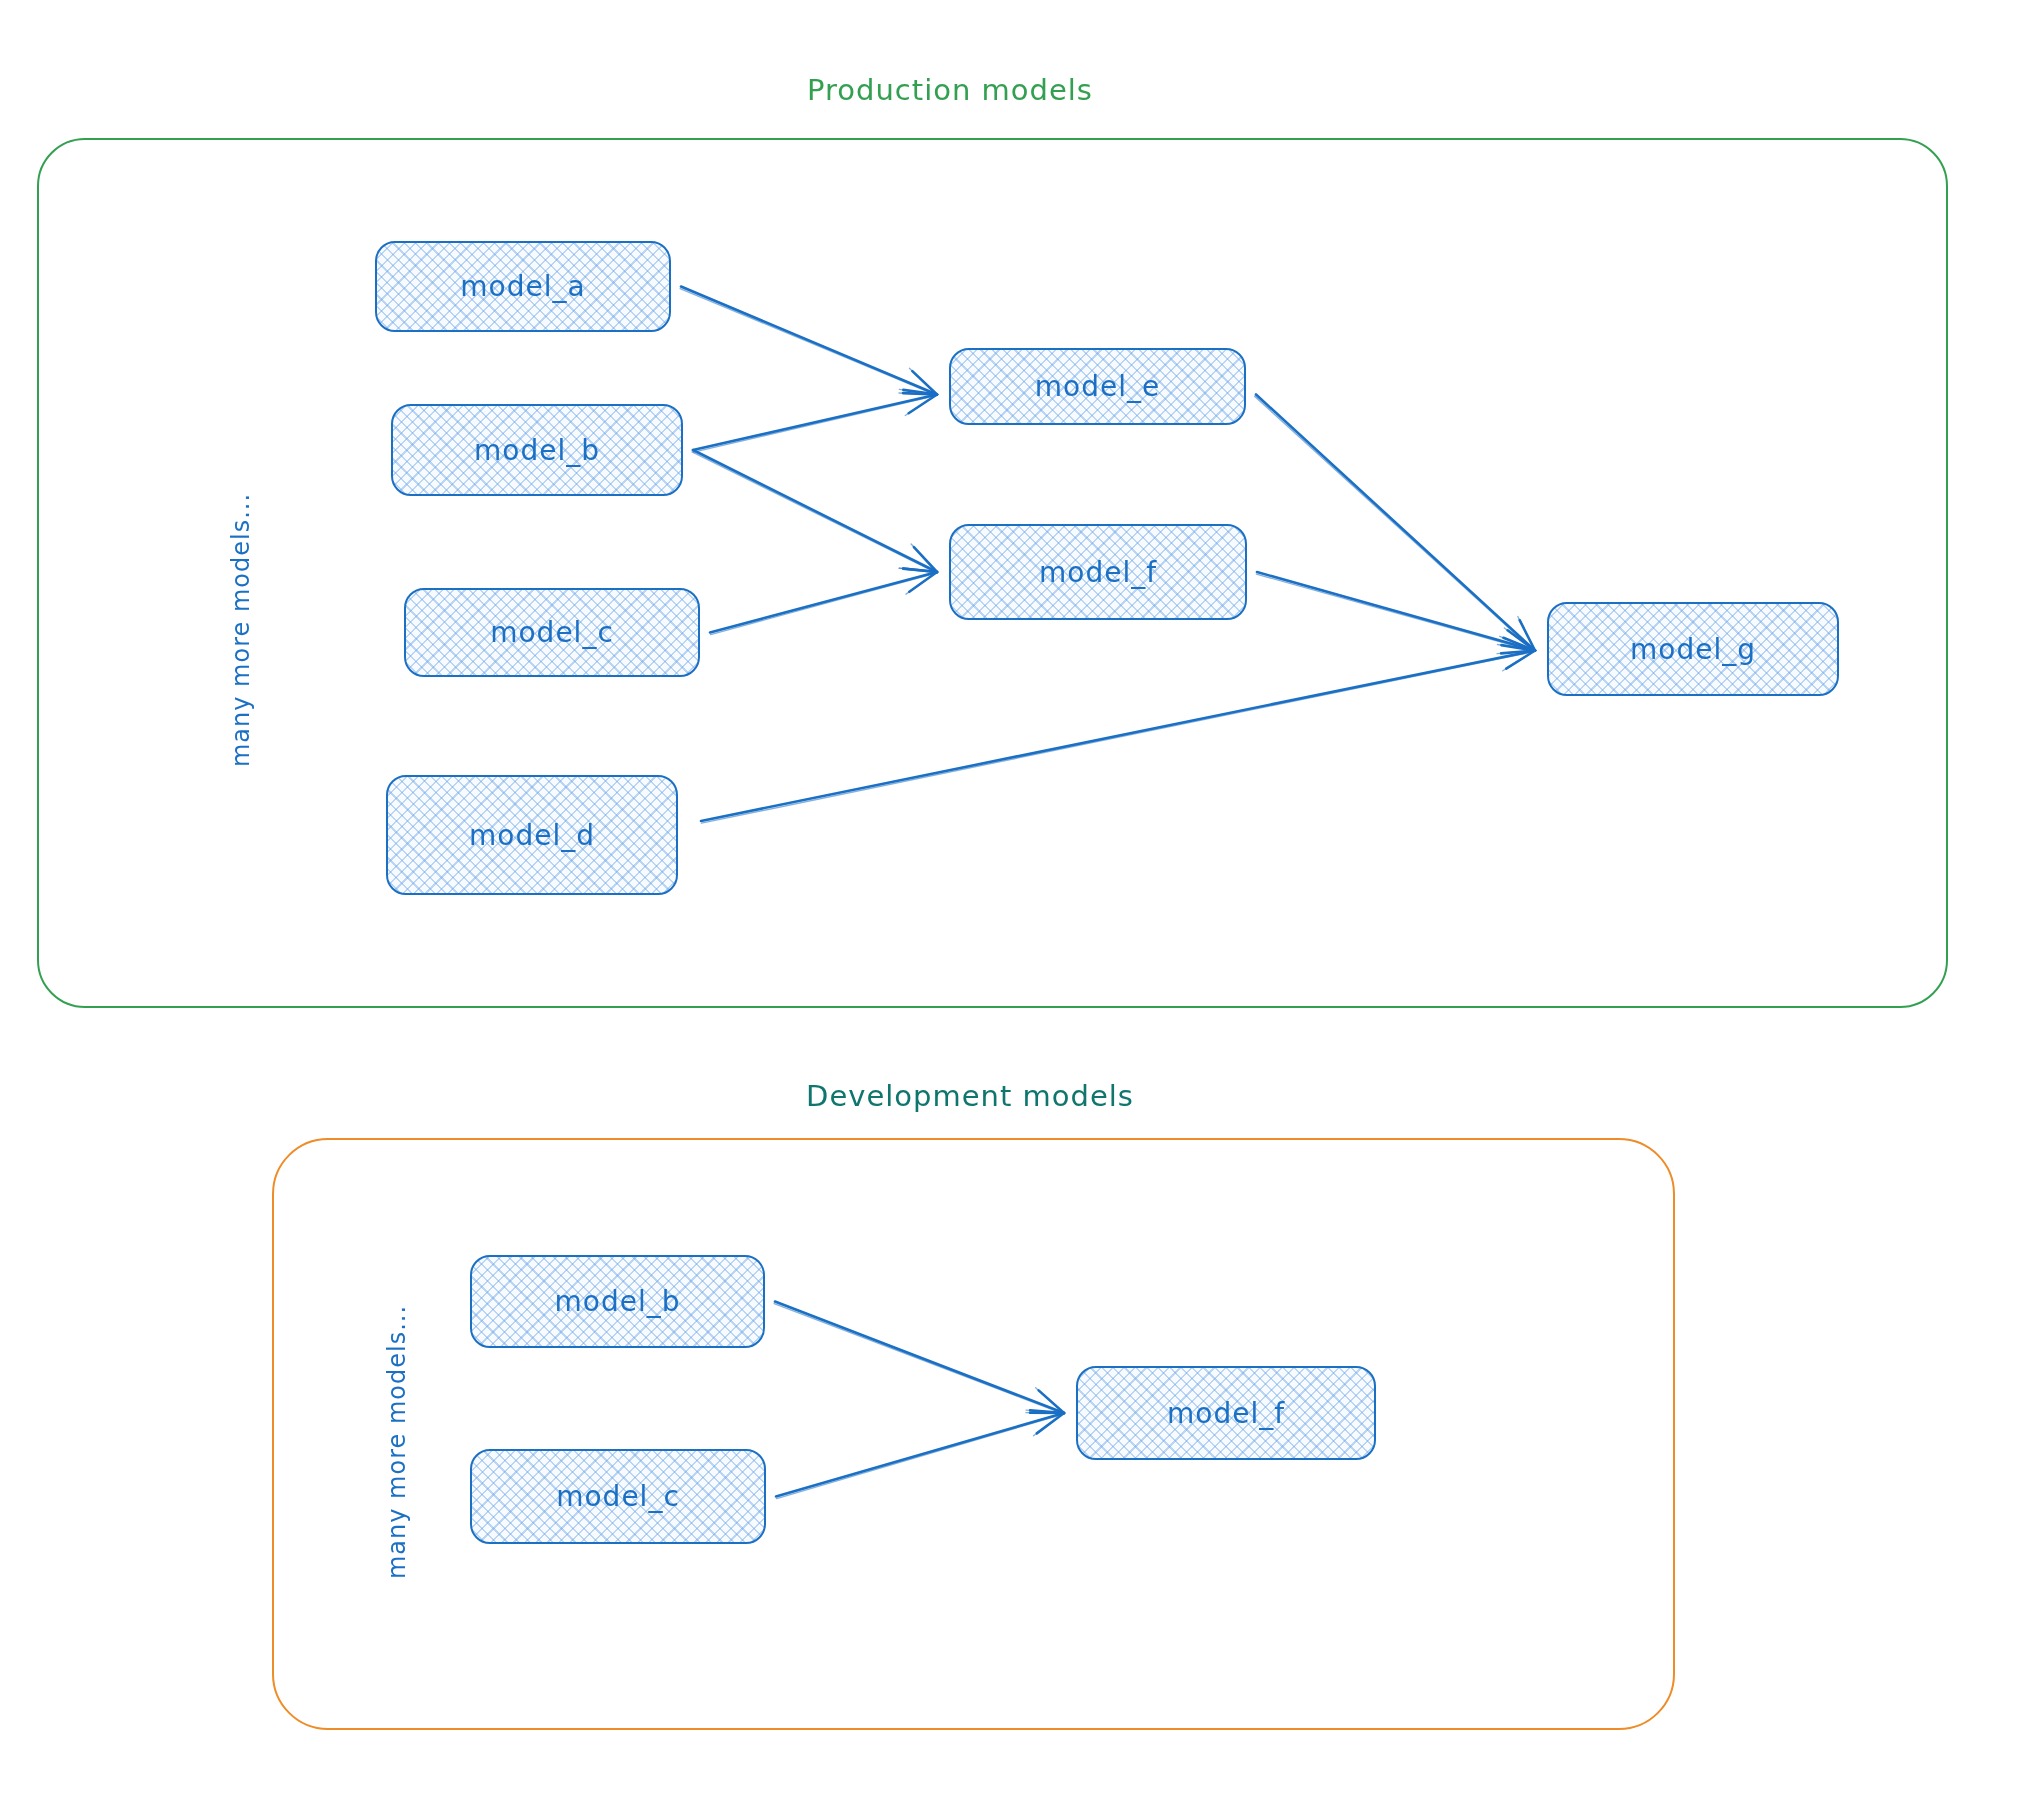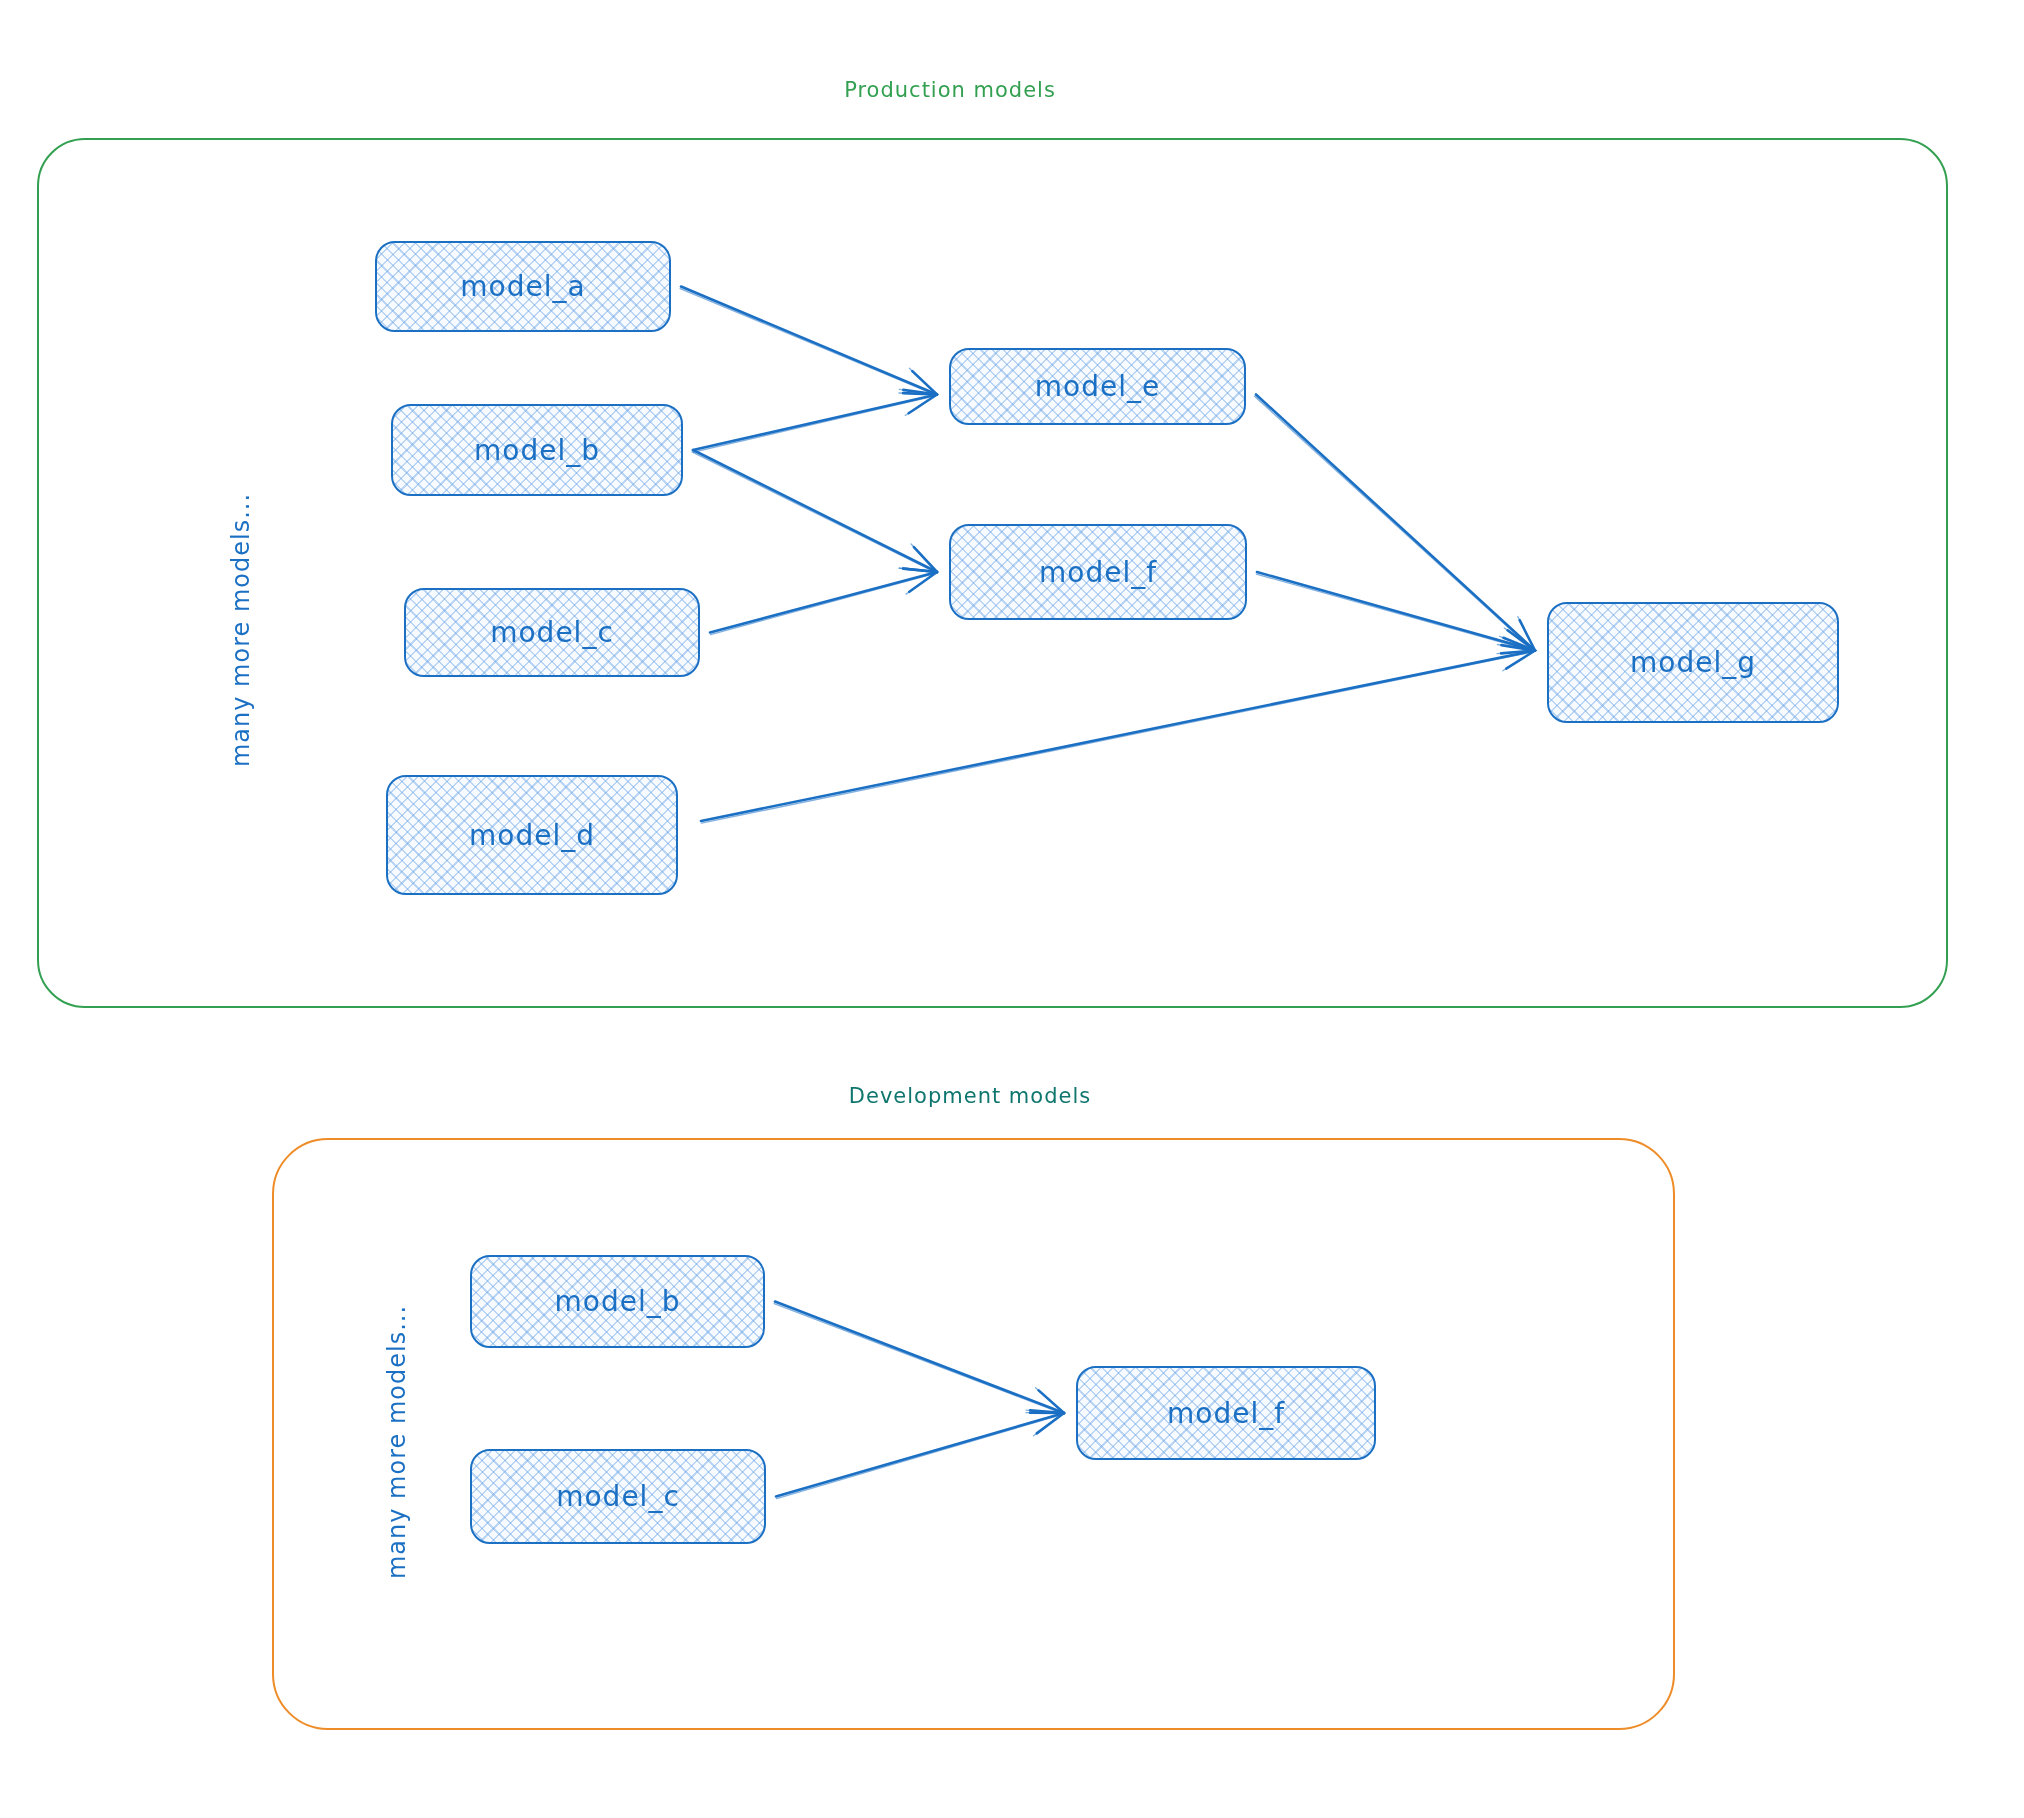--- a/index.html
+++ b/index.html
@@ -21,21 +21,21 @@
   .frame {
     position: absolute;
     border: 2px solid;
     border-radius: 48px;
     background: transparent;
     box-sizing: border-box;
   }
   .section-title {
     position: absolute;
     transform: translate(-50%, -50%);
-    font-size: 21px;
+    font-size: 29px;
     letter-spacing: 1px;
     white-space: nowrap;
     font-weight: normal;
   }
   .side-label {
     position: absolute;
     transform: translate(-50%, -50%) rotate(-90deg);
     transform-origin: center center;
     font-size: 24px;
     letter-spacing: 1px;
@@ -138,21 +138,21 @@
   <div id="nodes-layer">
       <div class="frame" style="left: 37px; top: 138px; width: 1911px; height: 870px; border-color: rgb(51, 160, 81); border-radius: 48px;"></div>
       <div class="section-title" style="left: 950px; top: 90px; color: rgb(51, 160, 81);">Production models</div>
       <div class="side-label" style="left: 241px; top: 630px; color: rgb(27, 112, 196);">many more models...</div>
       <div class="node" style="left: 375px; top: 241px; width: 296px; height: 91px; border-color: rgb(27, 112, 196); color: rgb(27, 112, 196);">model_a</div>
       <div class="node" style="left: 391px; top: 404px; width: 292px; height: 92px; border-color: rgb(27, 112, 196); color: rgb(27, 112, 196);">model_b</div>
       <div class="node" style="left: 404px; top: 588px; width: 296px; height: 89px; border-color: rgb(27, 112, 196); color: rgb(27, 112, 196);">model_c</div>
       <div class="node" style="left: 386px; top: 775px; width: 292px; height: 120px; border-color: rgb(27, 112, 196); color: rgb(27, 112, 196);">model_d</div>
       <div class="node" style="left: 949px; top: 348px; width: 297px; height: 77px; border-color: rgb(27, 112, 196); color: rgb(27, 112, 196);">model_e</div>
       <div class="node" style="left: 949px; top: 524px; width: 298px; height: 96px; border-color: rgb(27, 112, 196); color: rgb(27, 112, 196);">model_f</div>
-      <div class="node" style="left: 1547px; top: 602px; width: 292px; height: 121px; border-color: rgb(27, 112, 196); color: rgb(27, 112, 196);">model_g</div>
+      <div class="node" style="left: 1547px; top: 602px; width: 292px; height: 94px; border-color: rgb(27, 112, 196); color: rgb(27, 112, 196);">model_g</div>
       <div class="frame" style="left: 272px; top: 1138px; width: 1403px; height: 592px; border-color: rgb(238, 140, 40); border-radius: 56px;"></div>
       <div class="section-title" style="left: 970px; top: 1096px; color: #0f766e;">Development models</div>
       <div class="side-label" style="left: 397px; top: 1442px; color: rgb(27, 112, 196);">many more models...</div>
       <div class="node" style="left: 470px; top: 1255px; width: 295px; height: 93px; border-color: rgb(27, 112, 196); color: rgb(27, 112, 196);">model_b</div>
       <div class="node" style="left: 470px; top: 1449px; width: 296px; height: 95px; border-color: rgb(27, 112, 196); color: rgb(27, 112, 196);">model_c</div>
       <div class="node" style="left: 1076px; top: 1366px; width: 300px; height: 94px; border-color: rgb(27, 112, 196); color: rgb(27, 112, 196);">model_f</div>
     </div>
 </div>
 
 </body></html>

